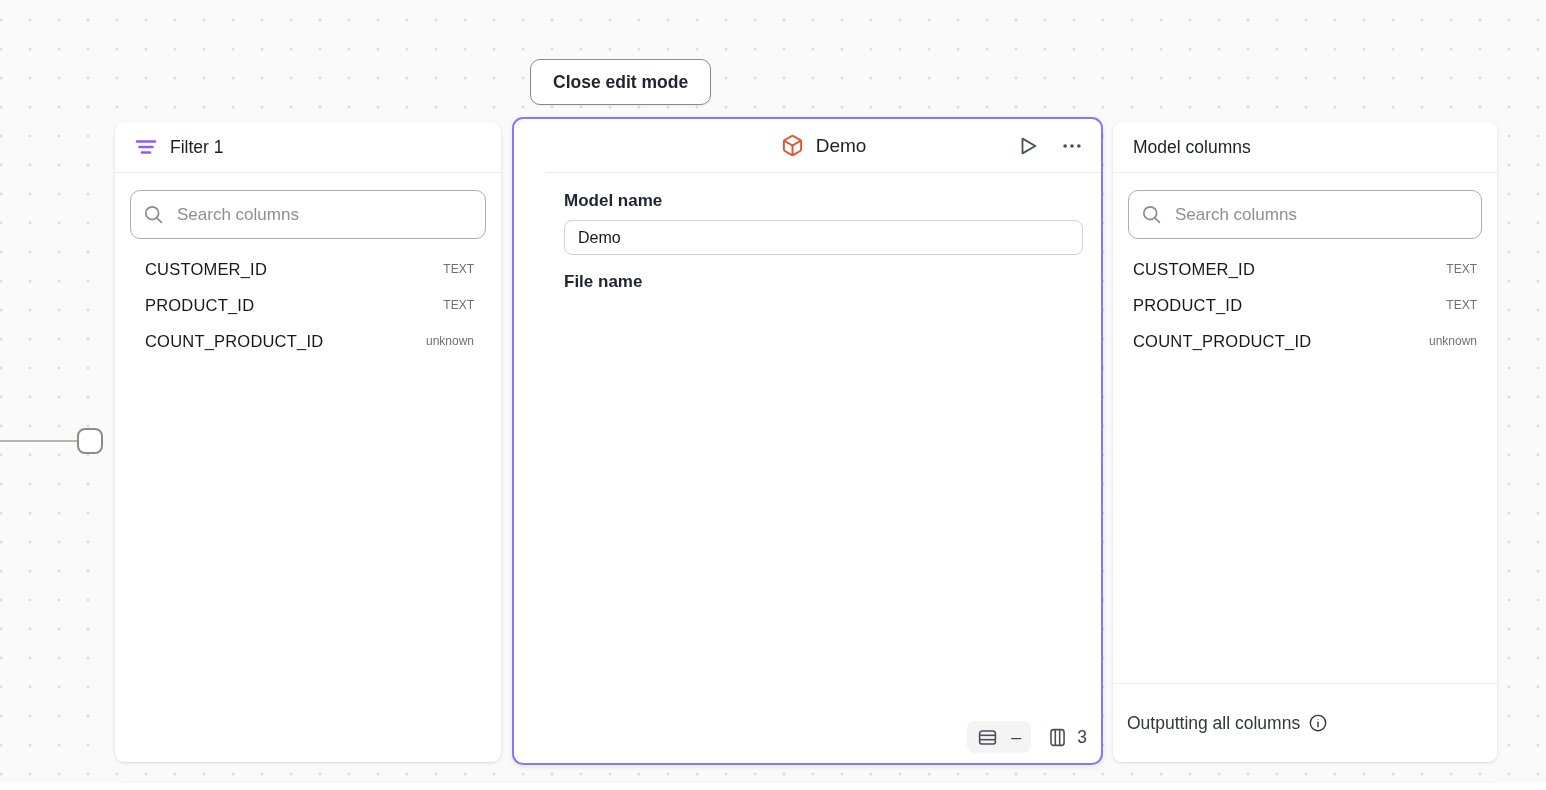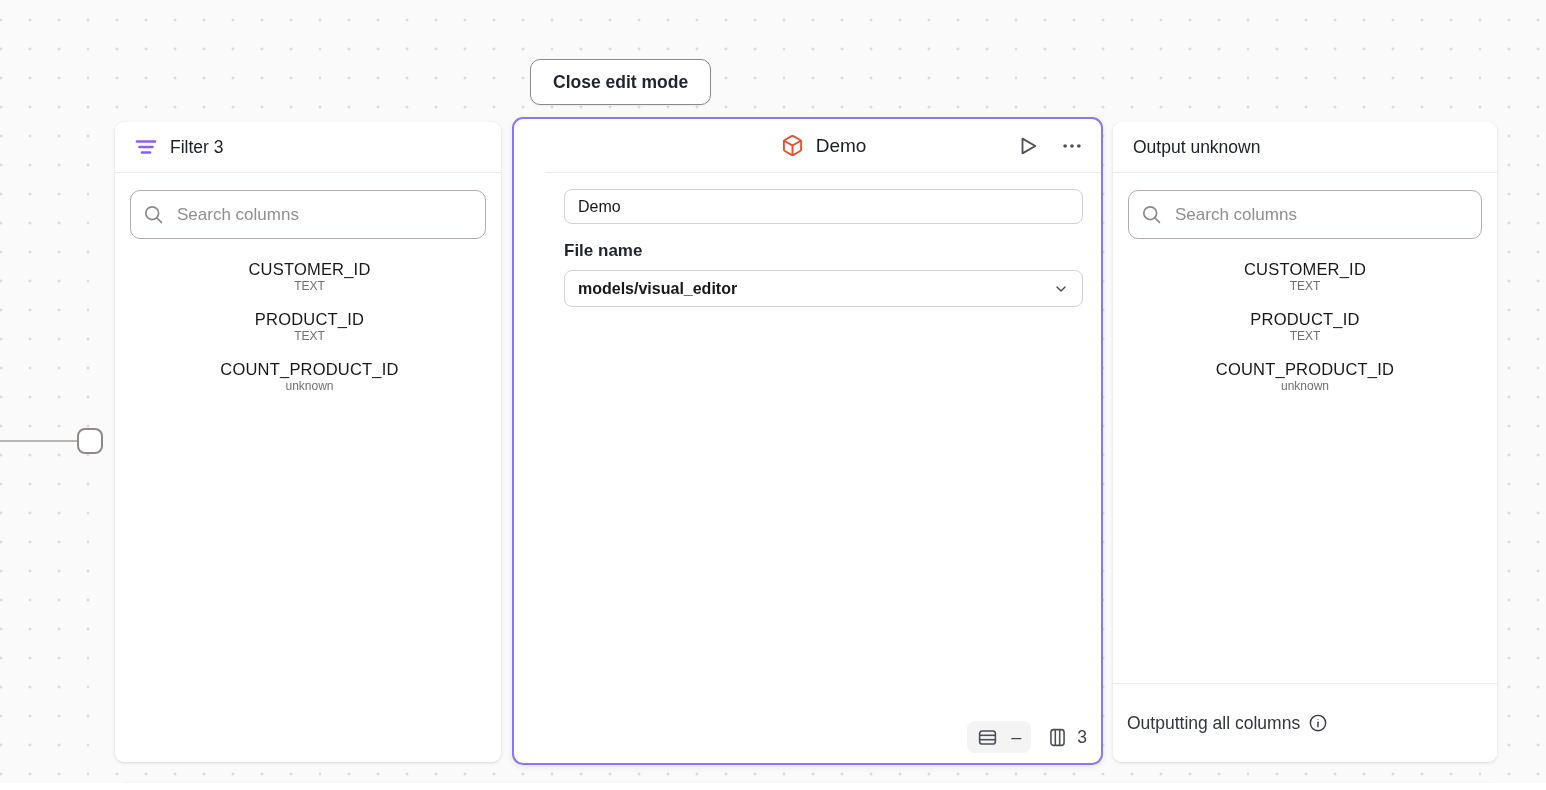--- a/index.html
+++ b/index.html
@@ -39,21 +39,21 @@
   .search-row{
     margin:17px 15px 10px;height:47px;border:1.5px solid #b2adaa;border-radius:10px;
     display:flex;align-items:center;gap:12px;padding:0 13px;background:#fff;
   }
   .search-input{
     border:none;outline:none;flex:1;font-family:inherit;font-size:17px;color:#27272a;background:transparent;min-width:0;
   }
   .search-input::placeholder{color:#8f8f8f;}
   
   .col-list{padding-top:2px;}
-  .col-row{display:flex;justify-content:space-between;align-items:center;padding:8.5px 27px 8.5px 30px;flex-direction:column;}
+  .col-row{display:flex;justify-content:space-between;align-items:center;padding:8.5px 27px 8.5px 30px;}
   .panel-output .col-row{padding:8.5px 20px;}
   .col-name{font-size:16.5px;color:#18181b;letter-spacing:0.2px;}
   .col-type{font-size:12px;color:#6f6f76;}
   
   .model-body{padding:16px 18px;}
   .field-label{font-size:17px;font-weight:600;color:#1f2430;margin:2px 0 9px;}
   .field-label.second{margin-top:17px;}
   .text-input{
     width:100%;box-sizing:border-box;height:35px;border:1px solid #d2d2d7;border-radius:8px;
     padding:0 13px;font-family:inherit;font-size:16px;color:#18181b;outline:none;background:#fff;
@@ -98,21 +98,21 @@
 
   <div class="panel panel-filter">
     <div class="panel-header">
       <span style="display:flex;">
         <svg width="22" height="18" viewBox="0 0 22 18" fill="none">
           <line x1="2" y1="3.5" x2="20" y2="3.5" stroke="#8b5cf6" stroke-width="2.6" stroke-linecap="round"></line>
           <line x1="4.5" y1="9" x2="17.5" y2="9" stroke="#8b5cf6" stroke-width="2.6" stroke-linecap="round"></line>
           <line x1="7" y1="14.5" x2="15" y2="14.5" stroke="#8b5cf6" stroke-width="2.6" stroke-linecap="round"></line>
         </svg>
       </span>
-      <span>Filter 3</span>
+      <span>Filter 1</span>
     </div>
     <div class="search-row">
       <span style="display:flex;">
         <svg width="19" height="19" viewBox="0 0 19 19" fill="none">
           <circle cx="8.2" cy="8.2" r="6.4" stroke="#8a8a8a" stroke-width="1.7"></circle>
           <line x1="13" y1="13" x2="17.4" y2="17.4" stroke="#8a8a8a" stroke-width="1.7" stroke-linecap="round"></line>
         </svg>
       </span>
       <input class="search-input" placeholder="Search columns" style="">
     </div>
@@ -151,30 +151,23 @@
         <button class="icon-btn">
           <svg width="22" height="22" viewBox="0 0 24 24" fill="#4b4f58">
             <circle cx="4.5" cy="12" r="2"></circle>
               <circle cx="12" cy="12" r="2"></circle>
               <circle cx="19.5" cy="12" r="2"></circle>
           </svg>
         </button>
       </span>
     </div>
     <div class="model-body">
+      <div class="field-label">Model name</div>
       <input class="text-input" value="Demo" style="">
       <div class="field-label second">File name</div>
-      <div class="select-box">
-        <span class="select-value">models/visual_editor</span>
-        <span style="display:flex;">
-          <svg width="16" height="16" viewBox="0 0 24 24" fill="none" stroke="#4b4f58" stroke-width="2.2" stroke-linecap="round" stroke-linejoin="round">
-            <polyline points="6 9 12 15 18 9"></polyline>
-          </svg>
-        </span>
-      </div>
     </div>
     <div class="model-footer">
       <div class="stat-pill">
         <span style="display:flex;">
           <svg width="21" height="21" viewBox="0 0 24 24" fill="none" stroke="#4b4f58" stroke-width="1.8">
             <rect x="3" y="4.5" width="18" height="15" rx="3"></rect>
             <line x1="3" y1="9.5" x2="21" y2="9.5"></line>
             <line x1="3" y1="14.5" x2="21" y2="14.5"></line>
           </svg>
         </span>
@@ -188,21 +181,21 @@
             <line x1="14.5" y1="3" x2="14.5" y2="21"></line>
           </svg>
         </span>
         <span>3</span>
       </div>
     </div>
   </div>
 
   <div class="panel panel-output">
     <div class="panel-header">
-      <span>Output unknown</span>
+      <span>Model columns</span>
     </div>
     <div class="search-row">
       <span style="display:flex;">
         <svg width="19" height="19" viewBox="0 0 19 19" fill="none">
           <circle cx="8.2" cy="8.2" r="6.4" stroke="#8a8a8a" stroke-width="1.7"></circle>
           <line x1="13" y1="13" x2="17.4" y2="17.4" stroke="#8a8a8a" stroke-width="1.7" stroke-linecap="round"></line>
         </svg>
       </span>
       <input class="search-input" placeholder="Search columns" style="">
     </div>

